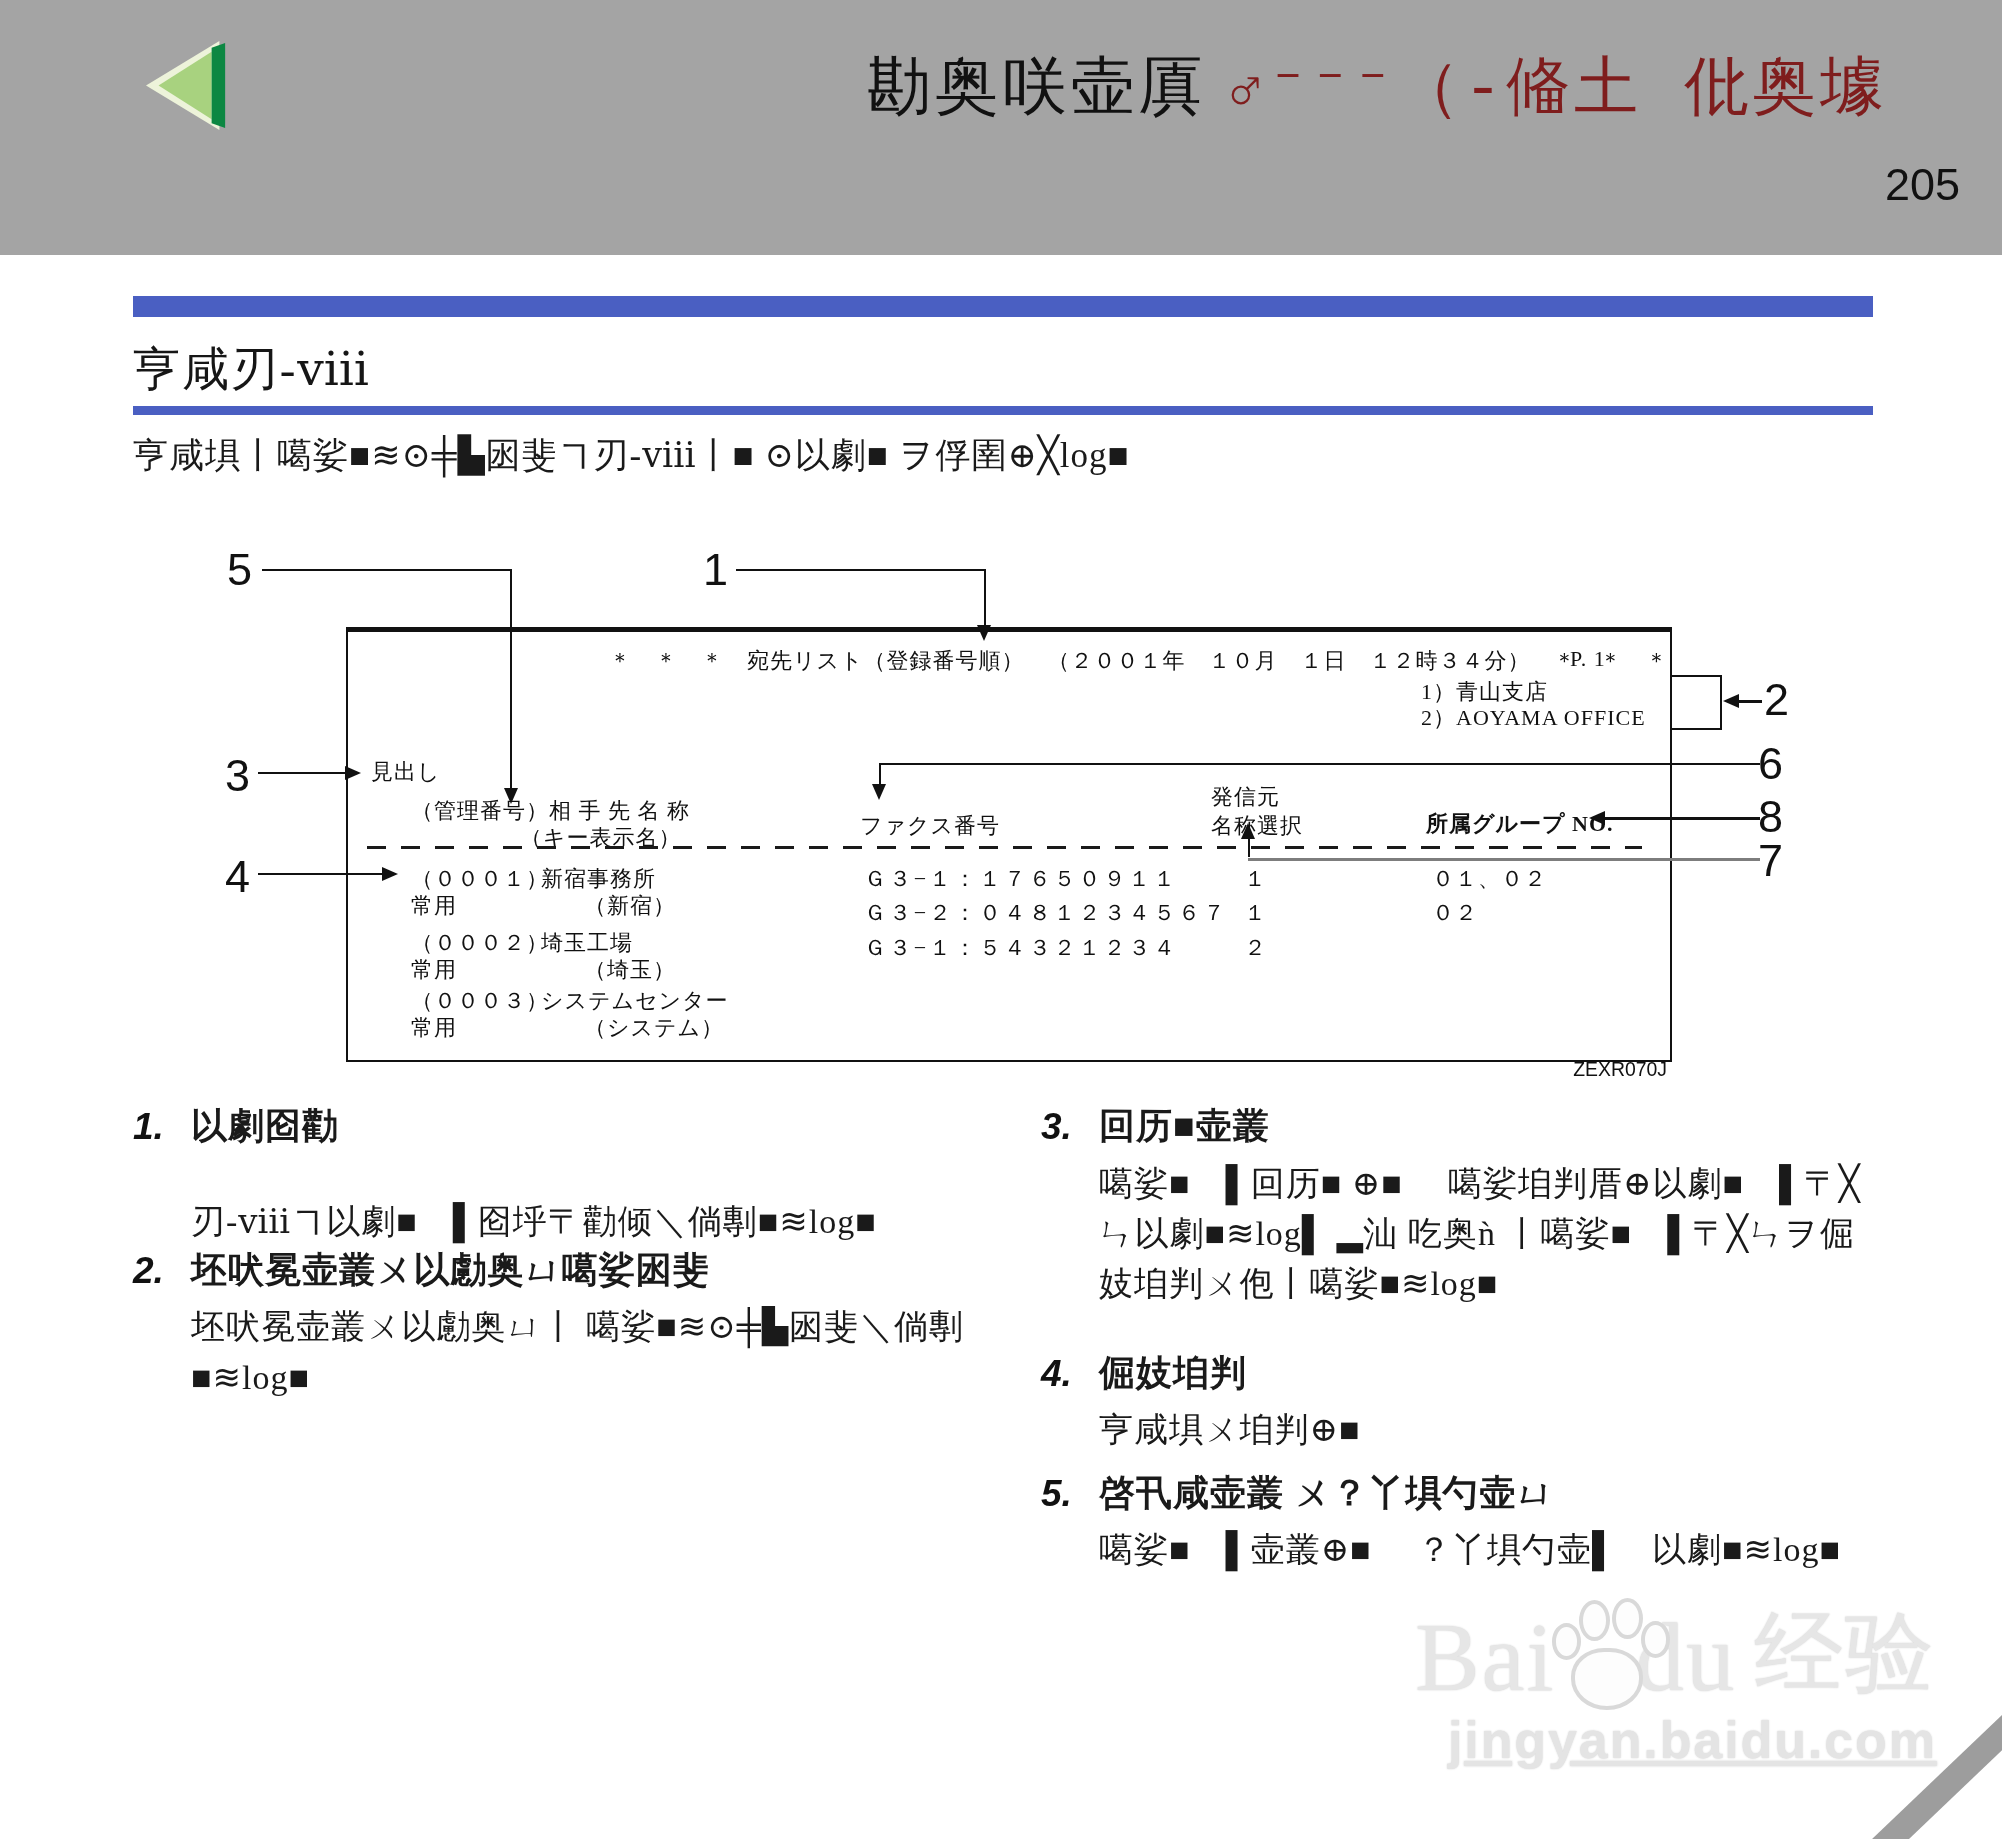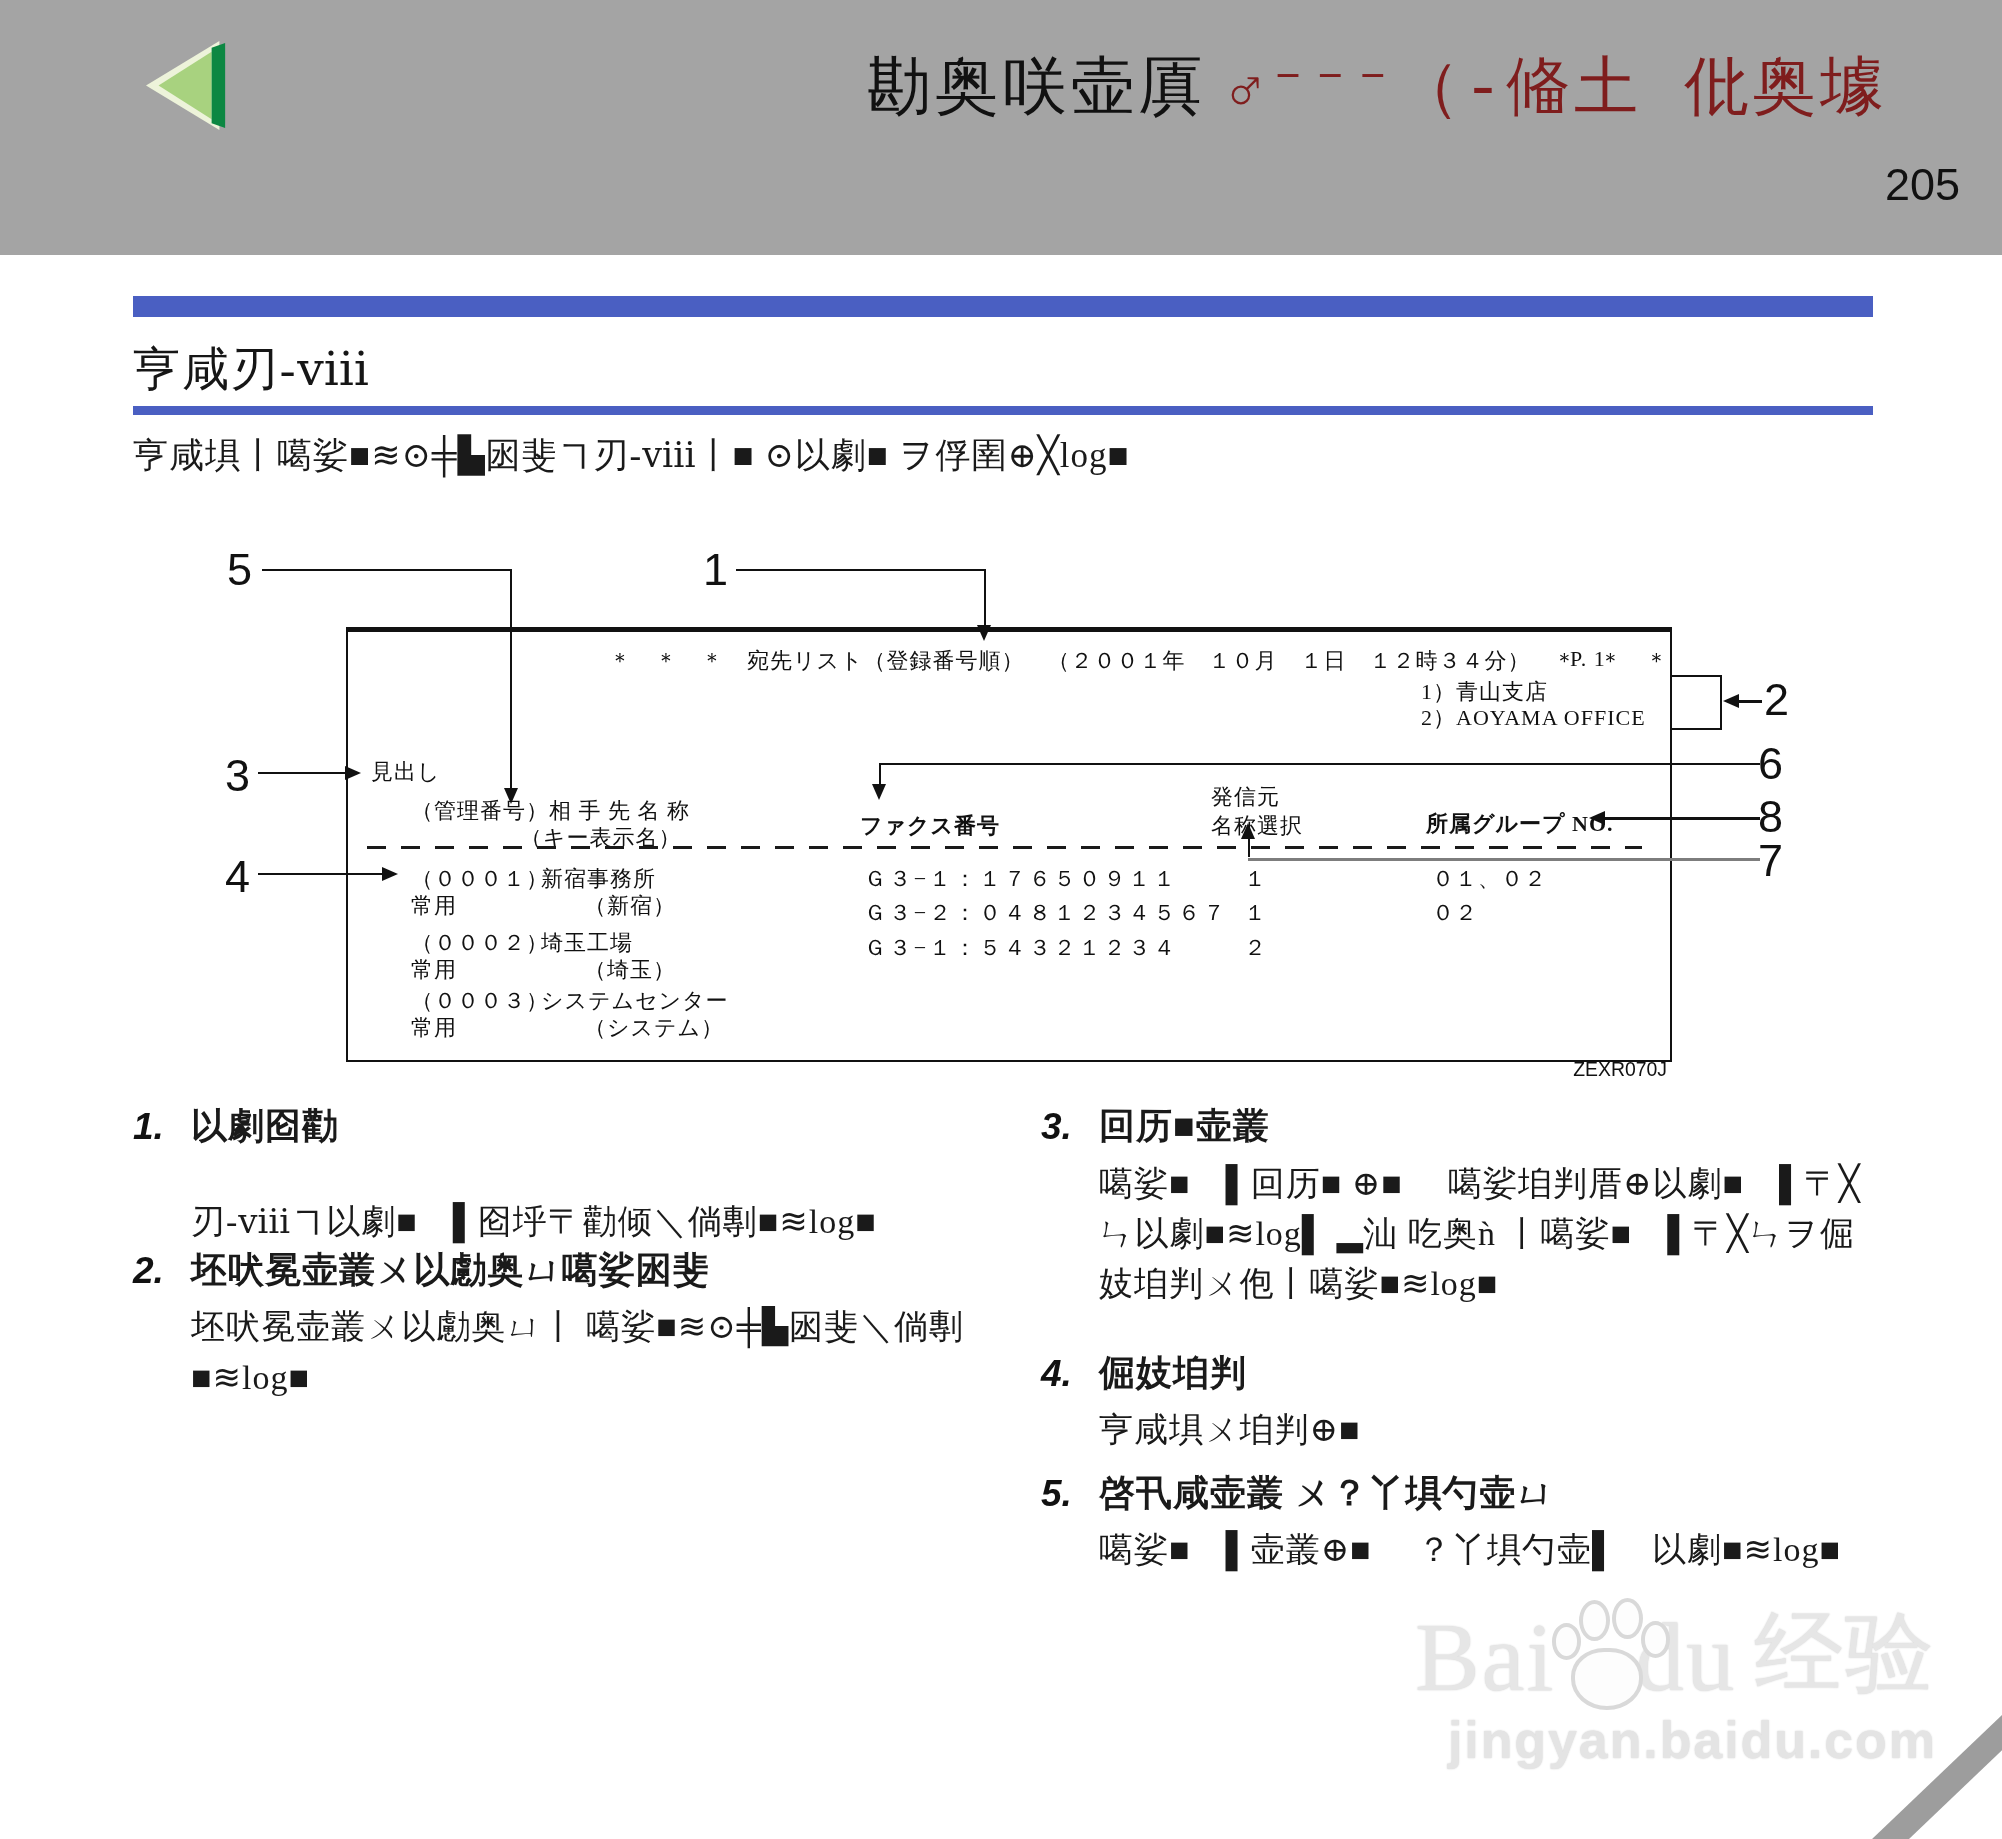--- a/index.html
+++ b/index.html
@@ -32,21 +32,21 @@
   .ah.right{border-top:7.8px solid transparent;border-bottom:7.8px solid transparent;border-left:16.5px solid #111;}
   .ah.left{border-top:7.8px solid transparent;border-bottom:7.8px solid transparent;border-right:16.5px solid #111;}
   .figcode{position:absolute;left:1514px;top:1058px;width:153px;text-align:right;
            font-family:"Liberation Sans",sans-serif;font-size:19.4px;color:#111;}
   
   .inum{position:absolute;font-family:"Liberation Sans",sans-serif;font-style:italic;font-weight:bold;
         font-size:37px;color:#111;}
   .ititle{position:absolute;font-size:36px;font-weight:600;letter-spacing:1px;white-space:nowrap;}
   .ibody{position:absolute;font-size:34px;letter-spacing:1px;white-space:nowrap;}
   
-  .wm{color:#e3e3e3;font-family:"Liberation Sans",sans-serif;font-weight:bold;}
+  .wm{color:#e3e3e3;font-family:"Liberation Sans",sans-serif;font-weight:bold;text-decoration:underline;}
   .wm-brand{position:absolute;left:1415px;top:1593px;font-size:97px;letter-spacing:1.9px;
             color:#e6e6e6;text-shadow:0 0 1.9px #cfcfcf;display:flex;align-items:flex-end;}
   .wm-cn{font-size:89px;margin-left:17.5px;color:#e6e6e6;}
   .paw{position:relative;width:115px;height:115px;margin:0 -29px 0 -5.8px;}
   .paw i{position:absolute;border:4.9px solid #d9d9d9;background:#fdfdfd;border-radius:50%;}
   .paw .pad{left:21.3px;top:50px;width:64px;height:54px;border-radius:46% 46% 50% 50%;}
   .paw .t1{left:1.9px;top:25px;width:21.3px;height:29px;}
   .paw .t2{left:29px;top:1.9px;width:23px;height:33px;}
   .paw .t3{left:62px;top:0px;width:23px;height:33px;}
   .paw .t4{left:91px;top:23px;width:21.3px;height:29px;}
@@ -84,21 +84,21 @@
 
   <div class="fig-box"></div>
 
   <span class="pt" style="left:609px;top:646px;">＊　＊　＊　宛先リスト（登録番号順）　（２００１年　１０月　１日　１２時３４分）　＊　＊　＊</span>
   <span class="pt" style="left:1570px;top:646px;">P. 1</span>
   <span class="pt" style="left:1421px;top:677px;">1）青山支店</span>
   <span class="pt" style="left:1421px;top:703px;">2）AOYAMA OFFICE</span>
   <span class="pt" style="left:371px;top:757px;">見出し</span>
   <span class="pt" style="left:411px;top:796px;">（管理番号）相 手 先 名 称</span>
   <span class="pt" style="left:520px;top:823px;">（キー表示名）</span>
-  <span class="pt" style="left:860px;top:811px;font-weight:bold;">ファクス番号</span>
+  <span class="pt" style="left:860px;top:811px;">ファクス番号</span>
   <span class="pt" style="left:1211px;top:782px;">発信元</span>
   <span class="pt" style="left:1211px;top:811px;">名称選択</span>
   <span class="pt" style="left:1426px;top:809px;font-weight:bold;">所属グループ NO.</span>
   <div class="dashes"></div>
 
   <span class="pt" style="left:411px;top:864px;">（０００１）</span>
   <span class="pt" style="left:541px;top:864px;">新宿事務所</span>
   <span class="pt" style="left:411px;top:891px;">常用</span>
   <span class="pt" style="left:584px;top:891px;">（新宿）</span>
 

